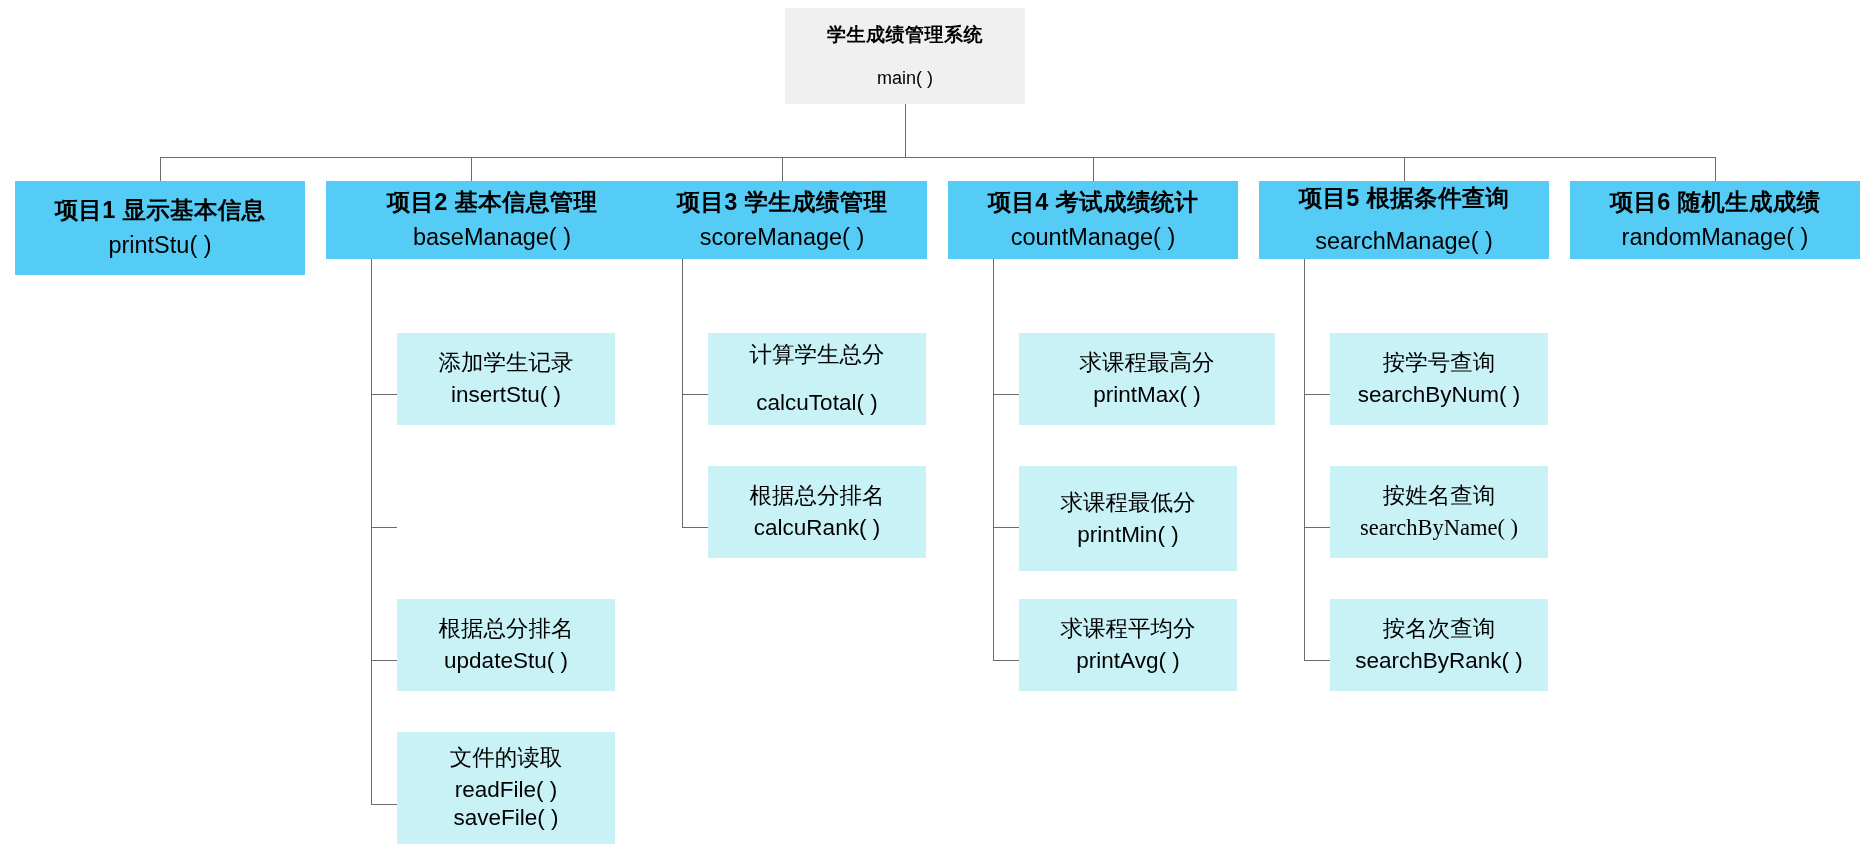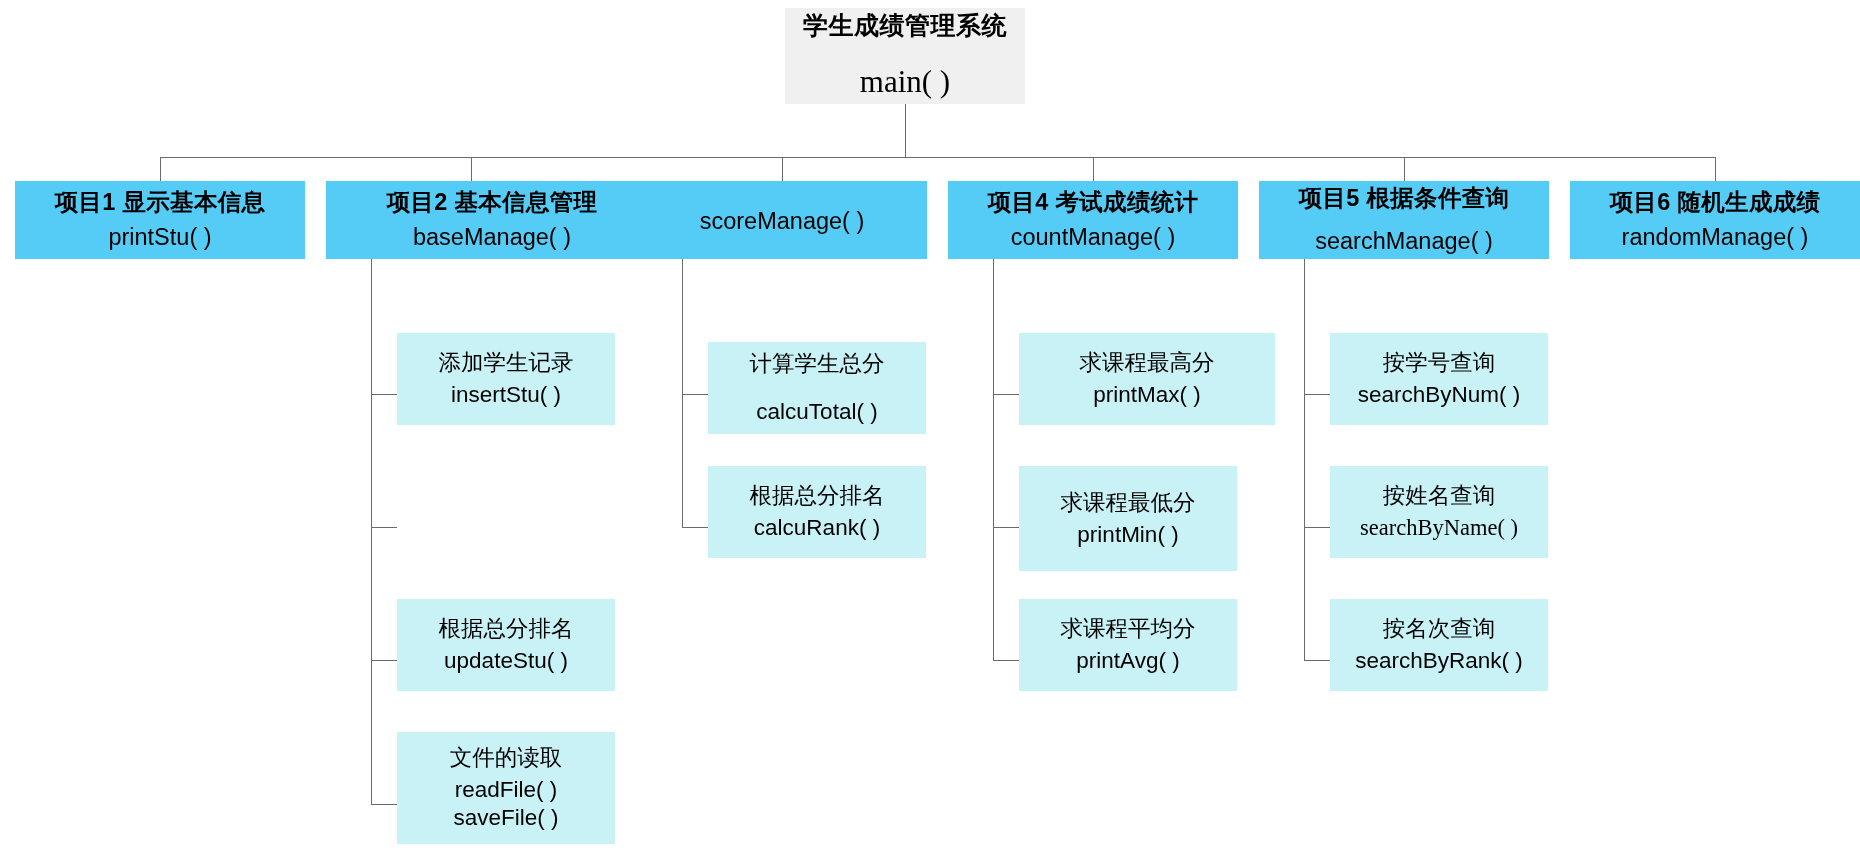--- a/index.html
+++ b/index.html
@@ -49,22 +49,22 @@
   .node .fn {
     font-weight: normal;
     white-space: nowrap;
   }
 
   
   .node-root {
     background: #f0f0f0;
     font-size: 23px;
   }
-  .node-root .cn { font-size: 25px; letter-spacing: .5px; }
-  .node-root .fn { font-size: 31px; margin-top: 20px; font-family: Liberation Serif, serif; }
+  .node-root .cn { font-size: 19px; letter-spacing: .5px; }
+  .node-root .fn { font-size: 18px; margin-top: 20px; }
 
   
   .node-l1 {
     background: #55ccf5;
     font-size: 23px;
   }
   .node-l1 .cn { font-size: 23.5px; letter-spacing: .3px; }
   .node-l1 .fn { font-size: 23.5px; margin-top: 4px; }
 
   
@@ -93,31 +93,32 @@
 
   <div class="line-h" style="left:160px; top:157px; width:1556px;"></div>
 
   <div class="line-v" style="left:160px; top:157px; height:24px;"></div>
   <div class="line-v" style="left:471px; top:157px; height:24px;"></div>
   <div class="line-v" style="left:782px; top:157px; height:24px;"></div>
   <div class="line-v" style="left:1093px; top:157px; height:24px;"></div>
   <div class="line-v" style="left:1404px; top:157px; height:24px;"></div>
   <div class="line-v" style="left:1715px; top:157px; height:24px;"></div>
 
-  <div class="node node-l1" style="left:15px; top:181px; width:290px; height:78px;">
+  <div class="node node-l1" style="left:15px; top:181px; width:290px; height:94px;">
     <span class="cn">项目1 显示基本信息</span>
     <span class="fn">printStu( )</span>
   </div>
 
   <div class="node node-l1" style="left:326px; top:181px; width:332px; height:78px;">
     <span class="cn">项目2 基本信息管理</span>
     <span class="fn">baseManage( )</span>
   </div>
 
   <div class="node node-l1" style="left:637px; top:181px; width:290px; height:78px;">
+    <span class="cn">项目3 学生成绩管理</span>
     <span class="fn">scoreManage( )</span>
   </div>
 
   <div class="node node-l1" style="left:948px; top:181px; width:290px; height:78px;">
     <span class="cn">项目4 考试成绩统计</span>
     <span class="fn">countManage( )</span>
   </div>
 
   <div class="node node-l1" style="left:1259px; top:181px; width:290px; height:78px;gap:8px;">
     <span class="cn">项目5 根据条件查询</span>
@@ -149,21 +150,21 @@
   <div class="node node-l2" style="left:397px; top:732px; width:218px; height:112px;">
     <span class="cn">文件的读取</span>
     <span class="fn">readFile( )</span>
     <span class="fn tight">saveFile( )</span>
   </div>
 
   <div class="line-v" style="left:682px; top:259px; height:268px;"></div>
   <div class="line-h" style="left:682px; top:394px; width:26px;"></div>
   <div class="line-h" style="left:682px; top:527px; width:26px;"></div>
 
-  <div class="node node-l2" style="left:708px; top:342px; width:218px; height:92px;gap:16px;">
+  <div class="node node-l2" style="left:708px; top:333px; width:218px; height:92px;gap:16px;">
     <span class="cn">计算学生总分</span>
     <span class="fn">calcuTotal( )</span>
   </div>
 
   <div class="node node-l2" style="left:708px; top:466px; width:218px; height:92px;">
     <span class="cn">根据总分排名</span>
     <span class="fn">calcuRank( )</span>
   </div>
 
   <div class="line-v" style="left:993px; top:259px; height:401px;"></div>

